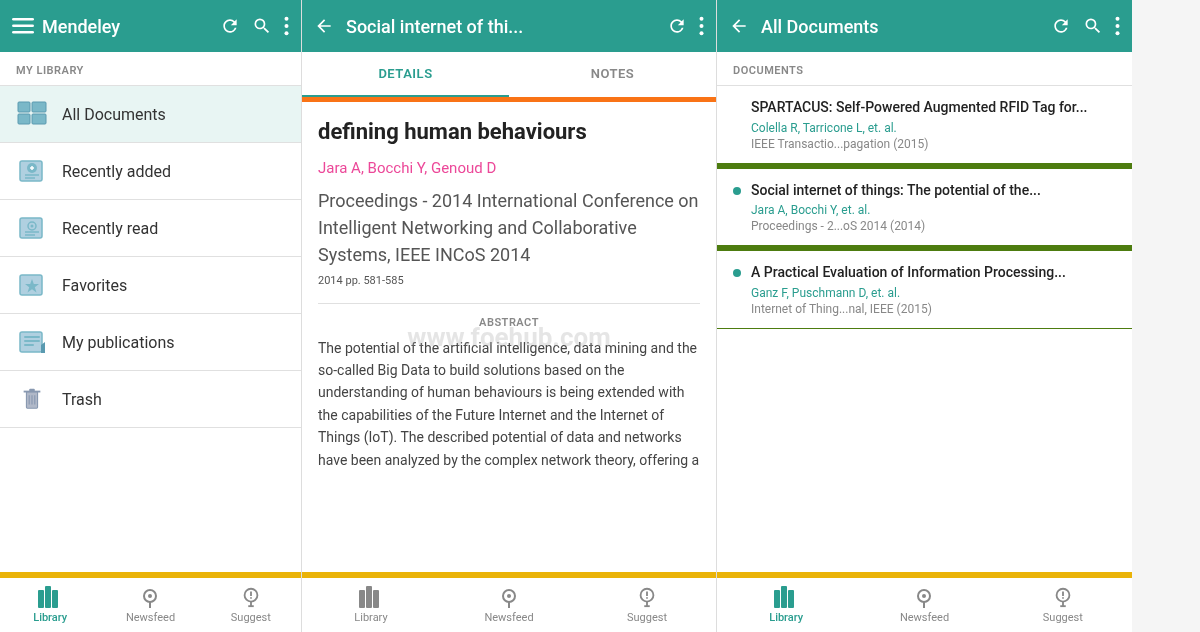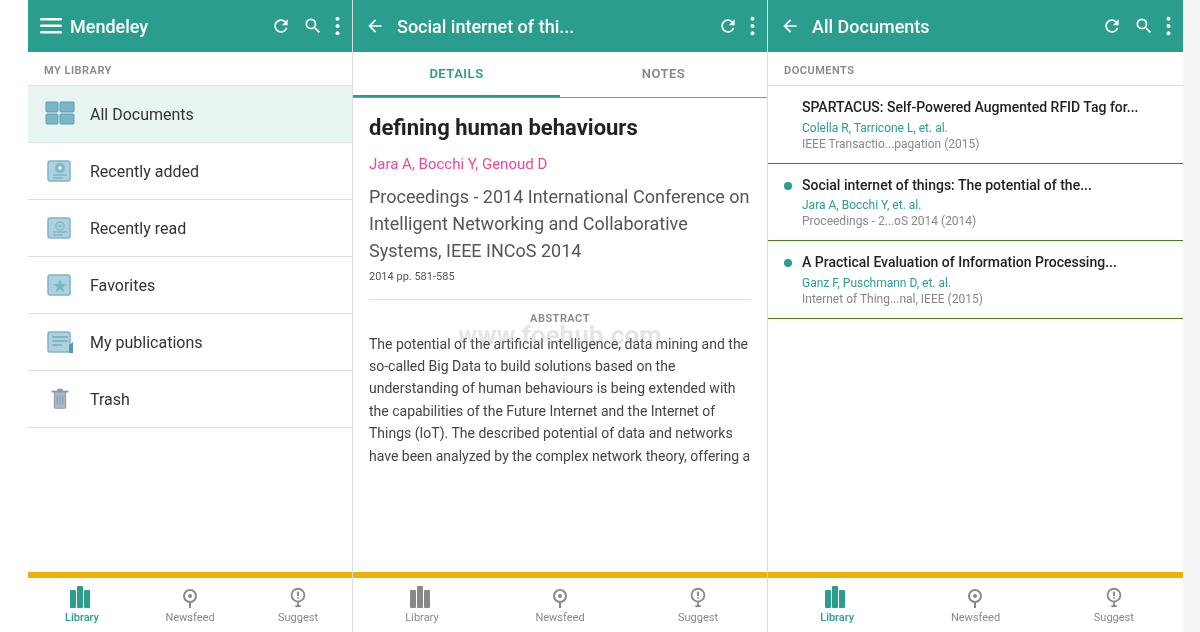--- a/index.html
+++ b/index.html
@@ -1,20 +1,20 @@
 <!DOCTYPE html>
 <html><head>
   <meta charset="utf-8">
   <style>
     * { margin: 0; padding: 0; box-sizing: border-box; }
     body { width: 1200px; height: 632px; display: flex; font-family: 'Roboto', Arial, sans-serif; overflow: hidden; background: #f5f5f5; }
 
     
     .panel { display: flex; flex-direction: column; height: 632px; overflow: hidden; }
-    .panel-left { width: 353px; border-right: 1px solid #ddd; background: #fff; padding-left: 28px; }
+    .panel-left { width: 302px; border-right: 1px solid #ddd; background: #fff; }
     .panel-middle { width: 415px; border-right: 1px solid #ddd; background: #fff; }
     .panel-right { width: 415px; background: #fff; }
 
     
     .top-bar { background: #2a9d8f; color: white; display: flex; align-items: center; padding: 0 12px; height: 52px; flex-shrink: 0; }
     .top-bar .title { flex: 1; font-size: 18px; font-weight: 500; margin-left: 8px; white-space: nowrap; overflow: hidden; text-overflow: ellipsis; }
     .top-bar .icons { display: flex; gap: 12px; align-items: center; }
     .top-bar .icon-btn { color: white; font-size: 18px; cursor: pointer; background: none; border: none; }
     .hamburger { font-size: 20px; cursor: pointer; }
     .back-btn { font-size: 20px; cursor: pointer; margin-right: 4px; }
@@ -31,36 +31,36 @@
 
     
     .tab-bar { background: #fff; border-top: 6px solid #eab308; display: flex; align-items: center; height: 60px; margin-top: auto; flex-shrink: 0; }
     .tab-item { flex: 1; display: flex; flex-direction: column; align-items: center; justify-content: center; gap: 3px; cursor: pointer; padding: 6px 0; }
     .tab-item .tab-icon { font-size: 22px; color: #2a9d8f; }
     .tab-item.inactive .tab-icon { color: #888; }
     .tab-item .tab-label { font-size: 11px; color: #2a9d8f; font-weight: 500; }
     .tab-item.inactive .tab-label { color: #888; font-weight: 400; }
 
     
-    .detail-tabs { display: flex; border-bottom: 1px solid #f97316; flex-shrink: 0; }
+    .detail-tabs { display: flex; border-bottom: 5px solid #f97316; flex-shrink: 0; }
     .detail-tab { flex: 1; text-align: center; padding: 14px; font-size: 13px; font-weight: 600; letter-spacing: 0.5px; color: #888; cursor: pointer; }
     .detail-tab.active { color: #2a9d8f; border-bottom: 2px solid #2a9d8f; }
     .detail-content { flex: 1; overflow-y: auto; padding: 16px; }
     .detail-title { font-size: 22px; font-weight: 700; color: #222; margin-bottom: 12px; line-height: 1.3; }
     .detail-authors { font-size: 15px; color: #ec4899; margin-bottom: 10px; }
     .detail-source { font-size: 18px; color: #555; margin-bottom: 6px; line-height: 1.5; }
     .detail-year { font-size: 11px; color: #555; margin-bottom: 16px; }
     .abstract-label { font-size: 11px; color: #888; font-weight: 600; letter-spacing: 0.5px; margin-bottom: 8px; padding-top: 12px; border-top: 1px solid #e0e0e0; text-align: center; }
     .abstract-text { font-size: 14px; color: #444; line-height: 1.6; }
     .middle-content-wrap { position: relative; flex: 1; overflow: hidden; display: flex; flex-direction: column; }
 
     
     .right-section-label { font-size: 11px; color: #888; font-weight: 600; padding: 12px 16px 8px; letter-spacing: 0.5px; }
     .doc-list { flex: 1; overflow-y: auto; }
-    .doc-item { display: flex; align-items: flex-start; padding: 12px 16px; border-bottom: 1px solid #4d7c0f; cursor: pointer; gap: 10px; }
+    .doc-item { display: flex; align-items: flex-start; padding: 12px 16px; border-bottom: 6px solid #4d7c0f; cursor: pointer; gap: 10px; }
     .doc-bullet { width: 8px; height: 8px; border-radius: 50%; background: #2a9d8f; margin-top: 6px; flex-shrink: 0; }
     .doc-info { flex: 1; }
     .doc-title { font-size: 14px; color: #222; font-weight: 500; line-height: 1.4; margin-bottom: 3px; }
     .doc-authors { font-size: 12px; color: #2a9d8f; margin-bottom: 2px; }
     .doc-source { font-size: 12px; color: #888; }
 
     
     svg { display: block; }
   </style>
 </head>

